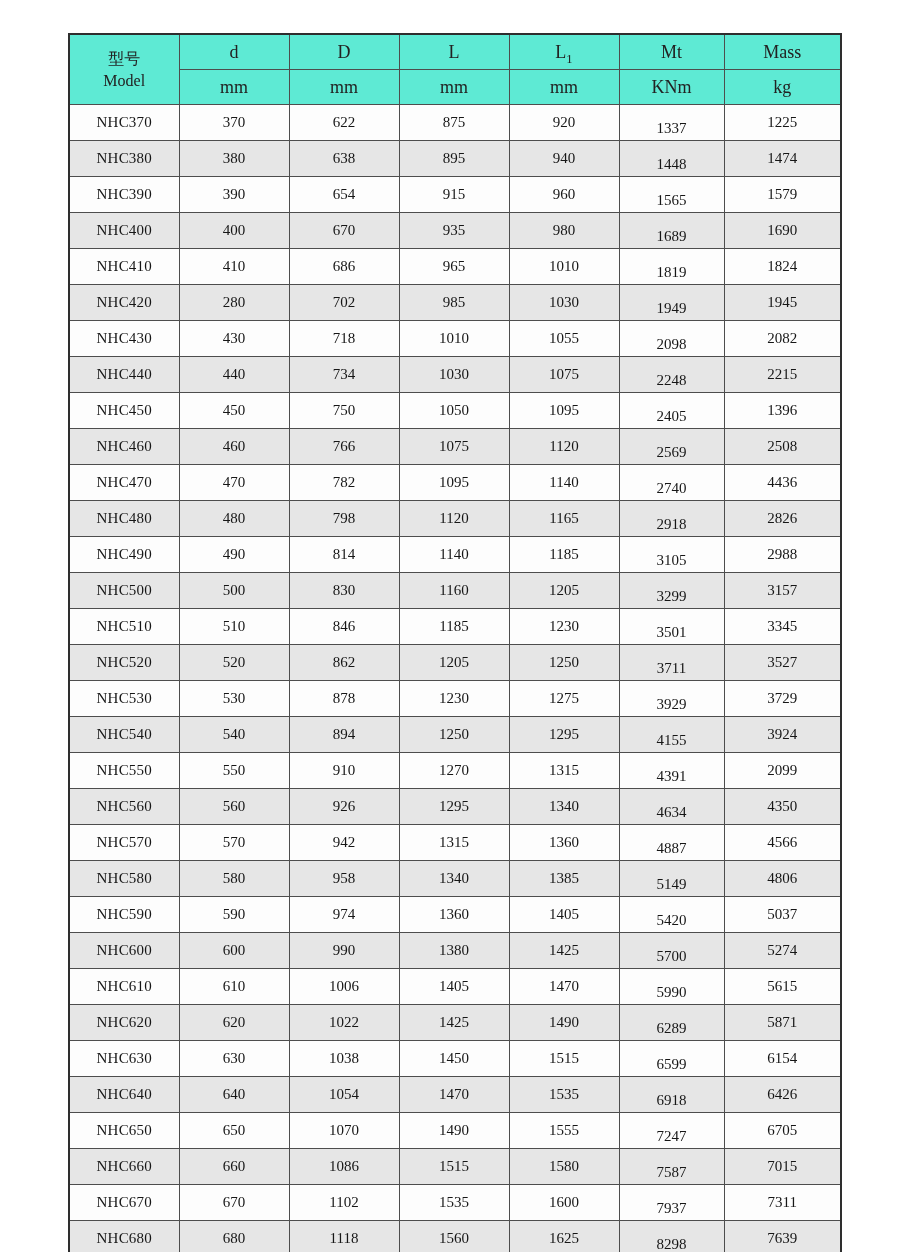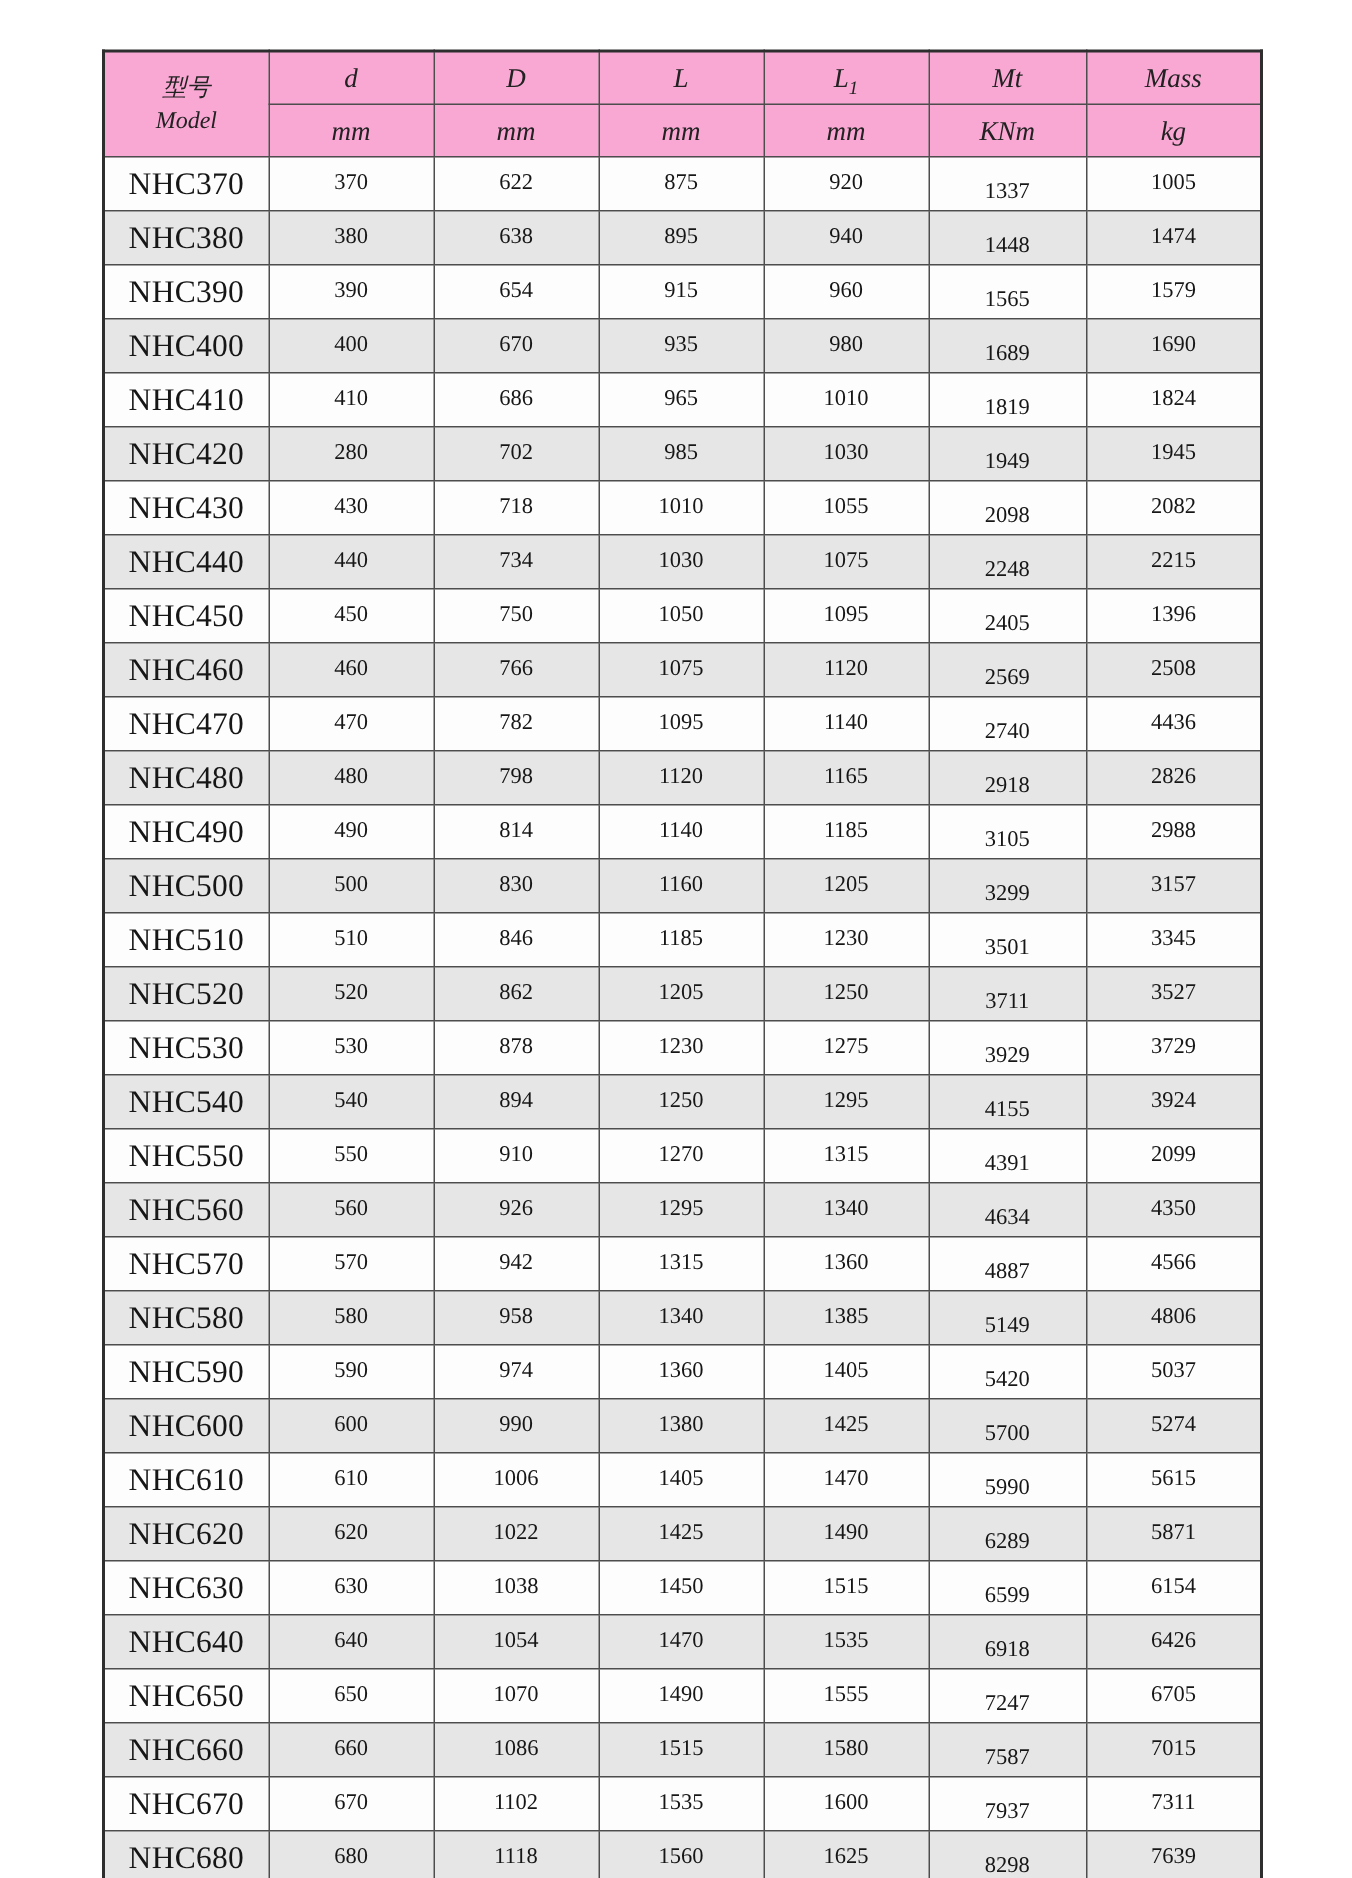--- a/index.html
+++ b/index.html
@@ -34,26 +34,25 @@
   col.c-Mt    { width: 105px; }
   col.c-mass  { width: 117px; }
 
   th, td {
     border: 1px solid #4d4d4d;
     text-align: center;
     vertical-align: middle;
     padding: 0;
   }
   thead th {
-    background: #f9a8d4;
+    background: #5eead4;
     font-weight: normal;
     font-size: 18px;
     height: 34px;
     color: #222222;
-    font-style: italic;
   }
   thead th.model-th {
     font-size: 16px;
     line-height: 1.35;
   }
   thead th sub {
     font-size: 70%;
     line-height: 0;
   }
   tbody td {
@@ -64,21 +63,21 @@
   }
   tbody tr:nth-child(even) td {
     background: #e6e6e6;
   }
   tbody td.mt-cell {
     vertical-align: bottom;
     padding-bottom: 3px;
     margin-left: 24px;
   }
   tbody td.model-cell {
-    font-size: 21px;
+    font-size: 15px;
     letter-spacing: 0.2px;
   }
 </style>
 </head>
 <body>
 
 <div class="page">
   <table class="spec">
     <colgroup>
       <col class="c-model">
@@ -124,21 +123,21 @@
       </tr>
     </thead>
     <tbody>
         <tr>
           <td class="model-cell">NHC370</td>
           <td>370</td>
           <td>622</td>
           <td>875</td>
           <td>920</td>
           <td class="mt-cell">1337</td>
-          <td>1005</td>
+          <td>1225</td>
         </tr>
         <tr>
           <td class="model-cell">NHC380</td>
           <td>380</td>
           <td>638</td>
           <td>895</td>
           <td>940</td>
           <td class="mt-cell">1448</td>
           <td>1474</td>
         </tr>

